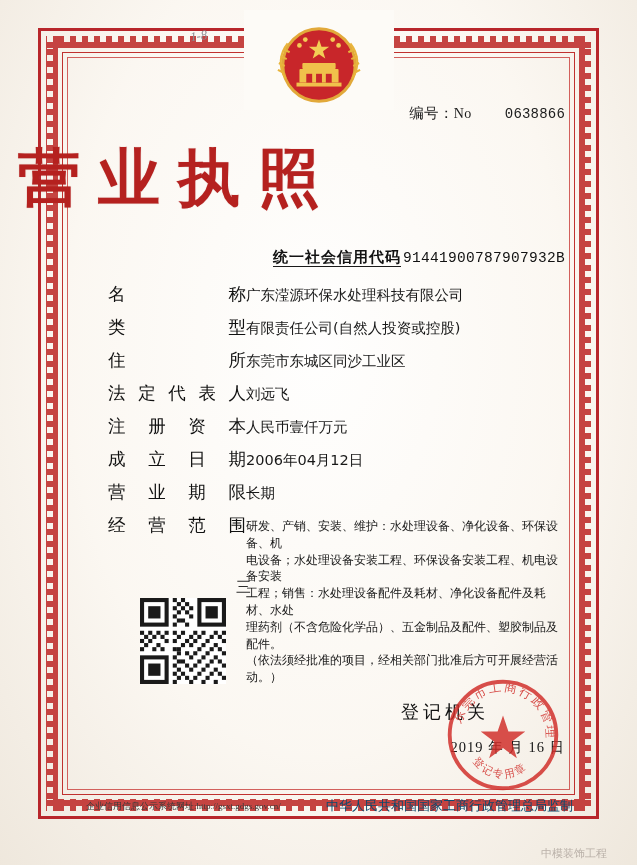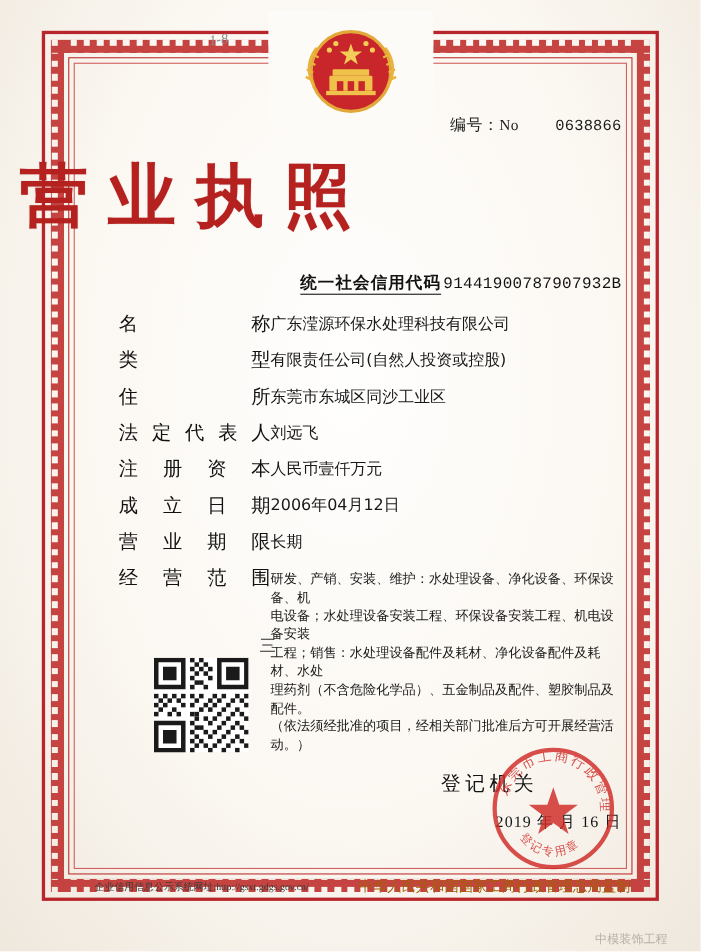--- a/index.html
+++ b/index.html
@@ -283,21 +283,21 @@
     font-size: 9px;
     color: #3a3a3a;
     z-index: 5;
     margin-left: 24px;
   }
   .footer-right {
     position: absolute;
     right: 64px;
     bottom: 50px;
     font-size: 13px;
-    color: #a16207;
+    color: #0c4a6e;
     z-index: 5;
   }
   .footer-faint {
     position: absolute;
     right: 30px;
     bottom: 4px;
     font-size: 11px;
     color: #b9b0a8;
     z-index: 5;
   }

